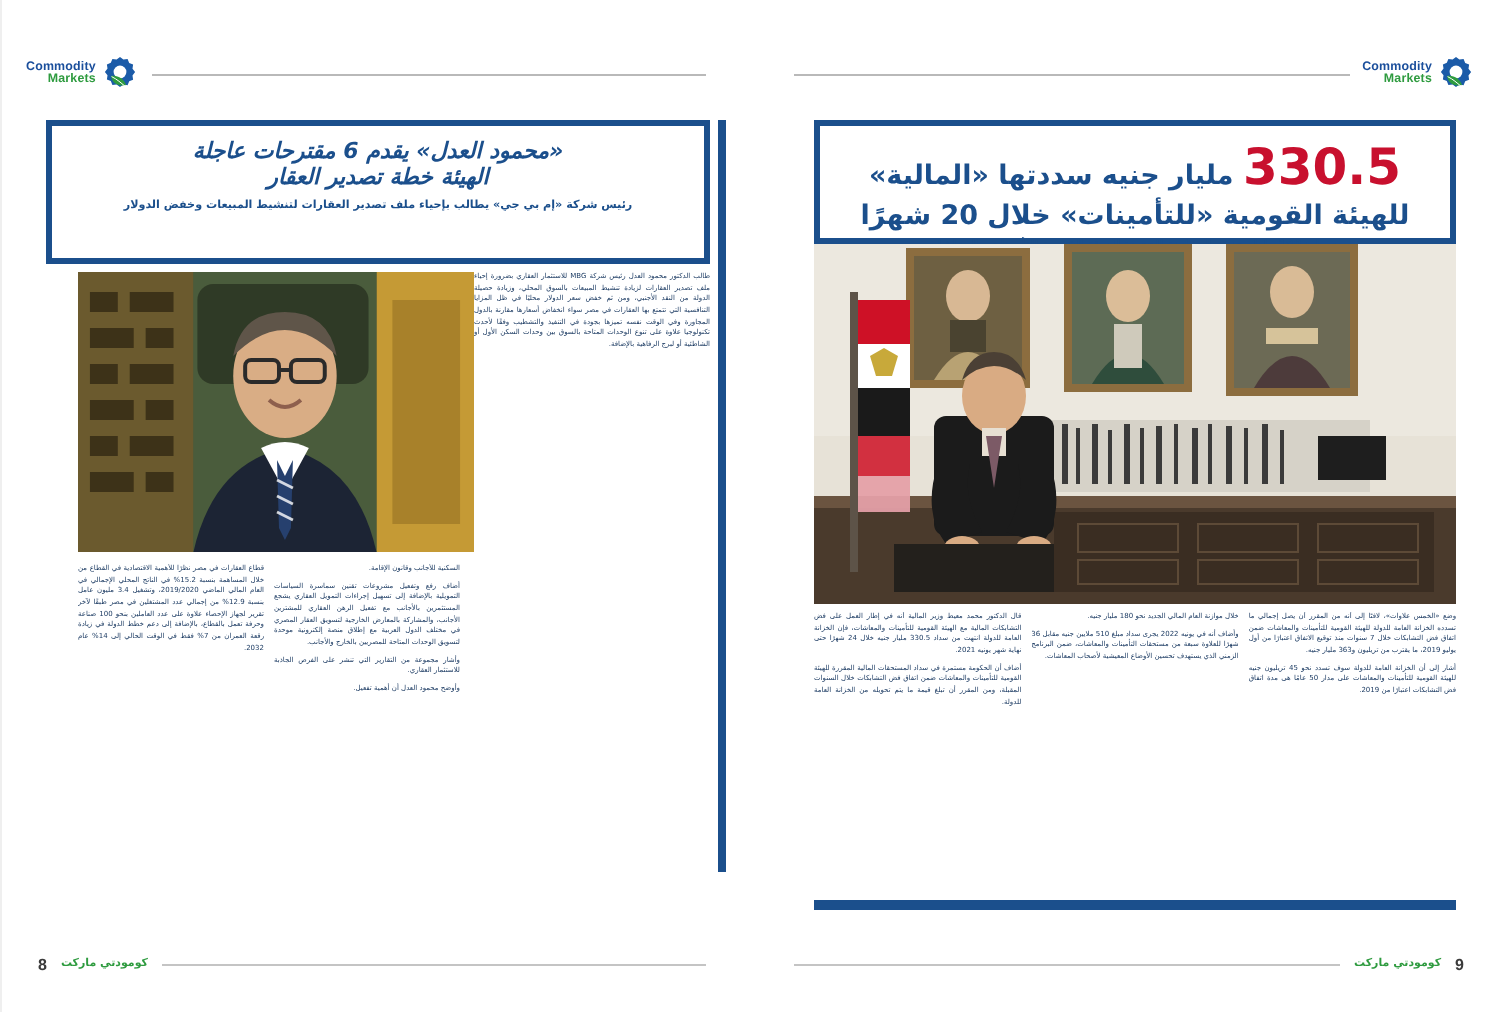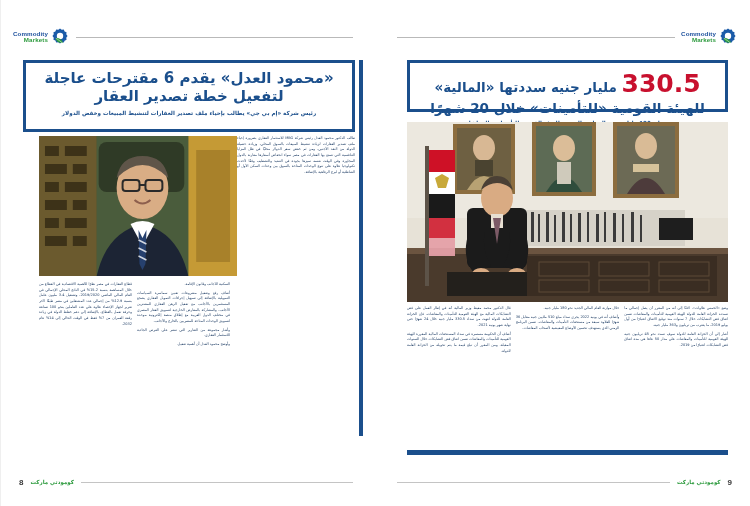--- a/index.html
+++ b/index.html
@@ -137,21 +137,21 @@
           </svg>
         </span>
         <span class="logo-text">
           <span class="l1">Commodity</span>
           <span class="l2">Markets</span>
         </span>
       </div>
       <div class="masthead-rule"></div>
     </div>
 
-    <div class="headbox" style="left:32px;right:22px;top:60px;height:52px;">
+    <div class="headbox" style="left:32px;right:22px;top:60px;height:62px;">
       <div class="inner">
         <h1 class="headline" style="font-size:13.5px;">
           <span class="big-num">330.5</span>
           <span>مليار جنيه سددتها «المالية»</span><br>
           <span>للهيئة القومية «للتأمينات» خلال 20 شهرًا</span>
         </h1>
         <p class="kicker">معيط : 180 مليار جنيه بالموازنة الجديدة للهيئة القومية للتأمينات والمعاشات</p>
       </div>
     </div>
 
@@ -278,23 +278,23 @@
         <span class="logo-text">
           <span class="l1">Commodity</span>
           <span class="l2">Markets</span>
         </span>
       </div>
       <div class="masthead-rule"></div>
     </div>
 
     <div class="headbox" style="left:22px;right:20px;top:60px;height:72px;">
       <div class="inner">
-        <h1 class="headline" style="font-size:15px;">
+        <h1 class="headline" style="font-size:11px;font-style:italic;">
           <span>«محمود العدل» يقدم 6 مقترحات عاجلة</span><br>
-          <span>لتفعيل خطة تصدير العقار</span>
+          <span>الهيئة خطة تصدير العقار</span>
         </h1>
         <p class="kicker">رئيس شركة «إم بي جي» يطالب بإحياء ملف تصدير العقارات لتنشيط المبيعات وخفض الدولار</p>
       </div>
     </div>
 
     <div class="photo" style="position:absolute;right:138px;left:38px;top:136px;height:140px;">
       <svg width="100%" height="100%" viewBox="0 0 199 140" preserveAspectRatio="none">
         <rect x="0" y="0" width="199" height="140" fill="#4f5a3a"></rect>
 
         <rect x="0" y="0" width="58" height="140" fill="#6b5a2e"></rect>

